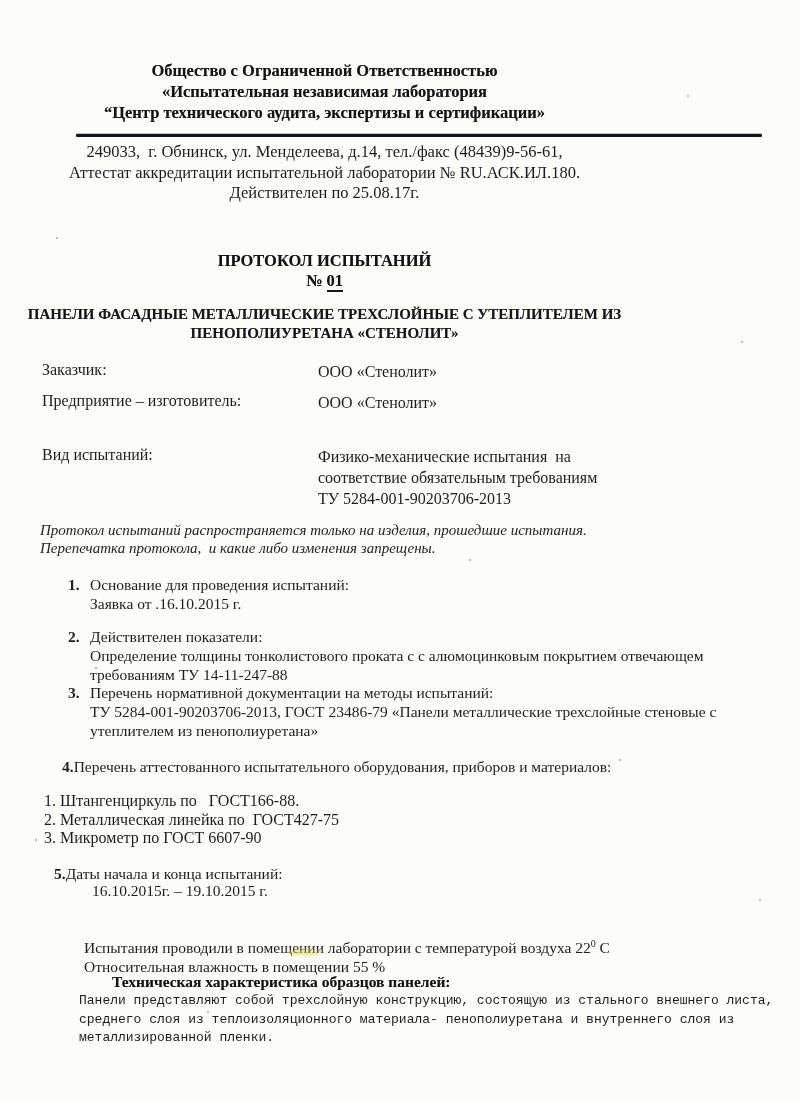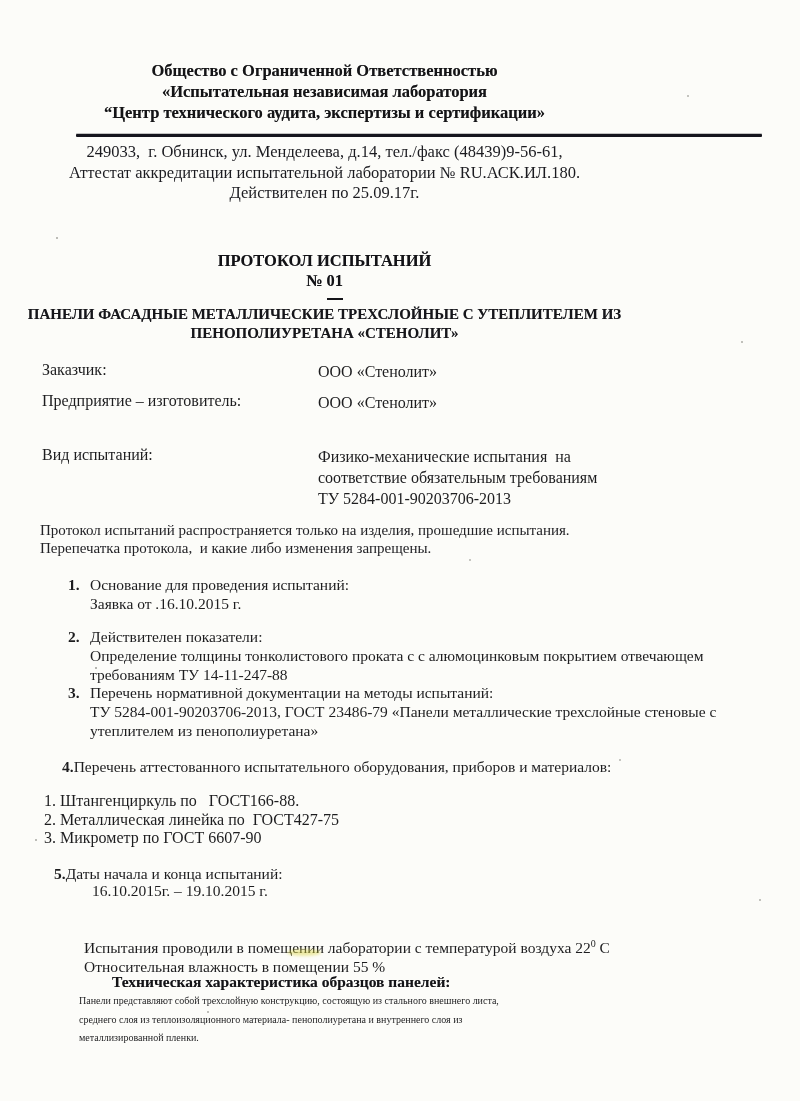--- a/index.html
+++ b/index.html
@@ -26,62 +26,62 @@
   }
   .abs{position:absolute;}
   .center{left:0;width:649px;text-align:center;}
   .line{white-space:pre;}
 
   .org-header{top:60px;font-weight:bold;font-size:16.5px;line-height:21px;color:#141416;text-shadow:0 0 .5px rgba(10,10,20,.45);}
   .divider{top:134px;left:76px;width:686px;height:3px;background:#15151d;border-radius:1px;box-shadow:0 -1px 0 rgba(21,21,29,.25);}
   .contact{top:142px;font-size:16.5px;line-height:20.5px;color:#1b1b20;}
 
   .proto{top:251px;font-weight:bold;font-size:16.5px;line-height:20px;color:#121216;text-shadow:0 0 .5px rgba(10,10,20,.4);}
-  .proto-number-value{border-bottom:2px solid #15151a;padding-bottom:8px;}
+  .proto-number-value{border-bottom:2px solid #15151a;padding-bottom:0px;}
 
   .subject{top:305px;font-weight:bold;font-size:15px;line-height:19px;color:#16161a;text-shadow:0 0 .4px rgba(10,10,20,.4);}
 
   .field-label{left:42px;font-size:16px;}
   .field-value{left:318px;font-size:16px;line-height:21px;}
 
-  .disclaimer{top:521px;left:40px;font-size:15px;line-height:18px;color:#222226;}
+  .disclaimer{top:521px;left:40px;font-size:15px;line-height:18px;font-style:italic;color:#222226;}
 
   .list-item{font-size:15.5px;line-height:19px;left:68px;}
   .item-num{font-weight:bold;display:inline-block;width:22px;}
   .item-body{margin-left:22px;}
 
   .sec-heading{font-size:15.5px;line-height:19px;}
   .sec-num{font-weight:bold;}
   .equip-list{top:792px;left:44px;font-size:16px;line-height:18.5px;}
   .dates-line{top:882px;left:92px;font-size:15.5px;}
   .conditions{top:917px;left:84px;font-size:15.5px;line-height:19px;margin-top:21px;}
   .sup{font-size:10px;vertical-align:super;line-height:0;}
 
   .tech-heading{top:973px;left:112px;font-size:15.5px;font-weight:bold;color:#141417;text-shadow:0 0 .4px rgba(10,10,20,.4);}
-  .tech-paragraph{top:992px;left:79px;font-size:10px;line-height:18.5px;}
+  .tech-paragraph{top:992px;left:79px;font-size:13px;line-height:18.5px;font-family:Liberation Mono, monospace;}
 
   .smudge{top:949px;left:287px;width:34px;height:7px;background:#d8d23e;opacity:.45;filter:blur(1.5px);border-radius:50%;}
 </style>
 </head>
 <body>
 
 <div class="page">
 
   <div class="abs center org-header">
     <div class="line">Общество с Ограниченной Ответственностью</div>
     <div class="line">«Испытательная независимая лаборатория</div>
     <div class="line">“Центр технического аудита, экспертизы и сертификации»</div>
   </div>
 
   <div class="abs divider"></div>
 
   <div class="abs center contact">
     <div class="line">249033,  г. Обнинск, ул. Менделеева, д.14, тел./факс (48439)9-56-61,</div>
     <div class="line">Аттестат аккредитации испытательной лаборатории № RU.АСК.ИЛ.180.</div>
-    <div class="line">Действителен по 25.09.17г.</div>
+    <div class="line">Действителен по 25.08.17г.</div>
   </div>
 
   <div class="abs center proto">
     <div class="line">ПРОТОКОЛ ИСПЫТАНИЙ</div>
     <div class="line"><span>№ </span><span class="proto-number-value">01</span></div>
   </div>
 
   <div class="abs center subject">
     <div class="line">ПАНЕЛИ ФАСАДНЫЕ МЕТАЛЛИЧЕСКИЕ ТРЕХСЛОЙНЫЕ С УТЕПЛИТЕЛЕМ ИЗ</div>
     <div class="line">ПЕНОПОЛИУРЕТАНА «СТЕНОЛИТ»</div>

